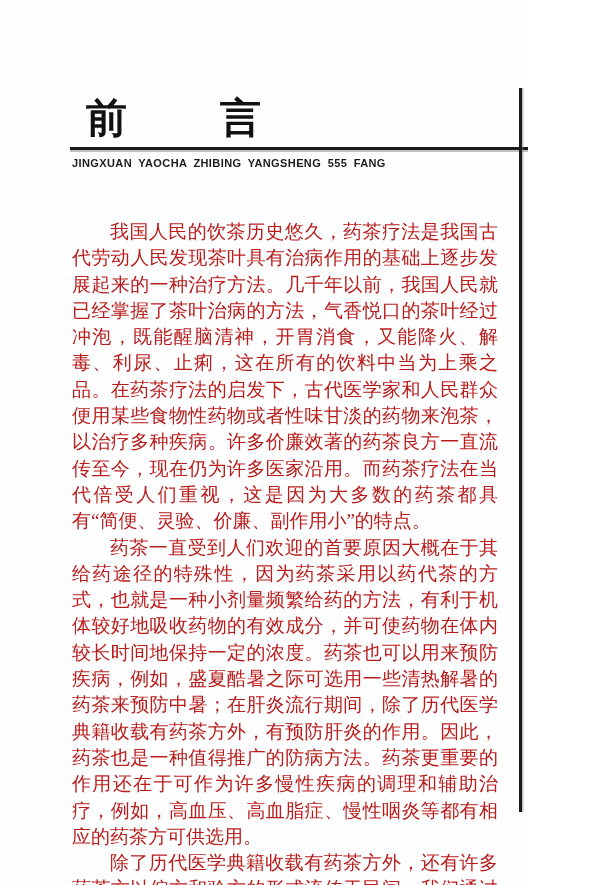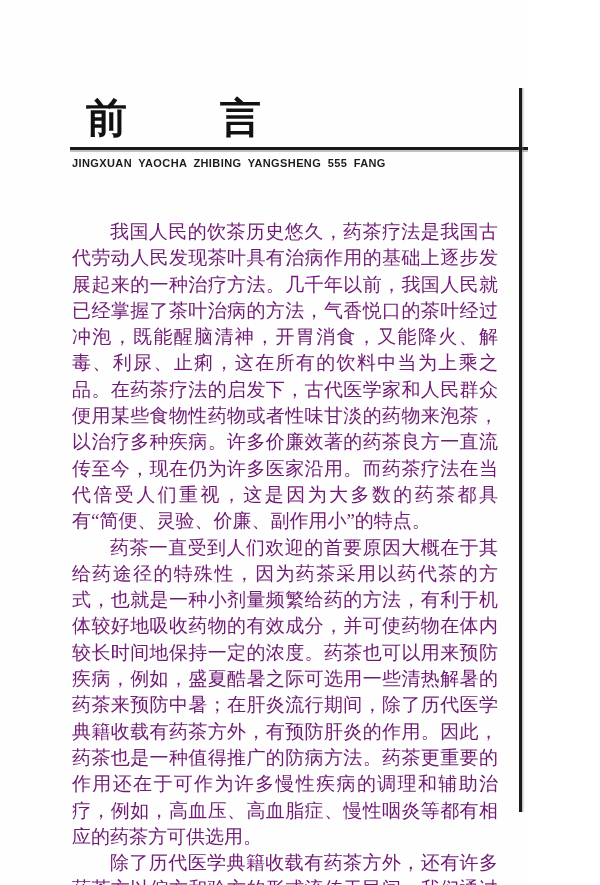--- a/index.html
+++ b/index.html
@@ -54,21 +54,21 @@
     top: 219px;
     width: 426px;
   }
   .body-text p {
     margin: 0;
     font-size: 19px;
     line-height: 26.3px;
     text-align: justify;
     text-justify: inter-character;
     text-indent: 2em;
-    color: #701a75;
+    color: #b91c1c;
   }
   
   .side-rule {
     position: absolute;
     left: 519px;
     top: 88px;
     width: 3px;
     height: 724px;
     background: #1a1a1a;
     box-shadow: 1.5px 0 0 rgba(120,120,120,0.45);

